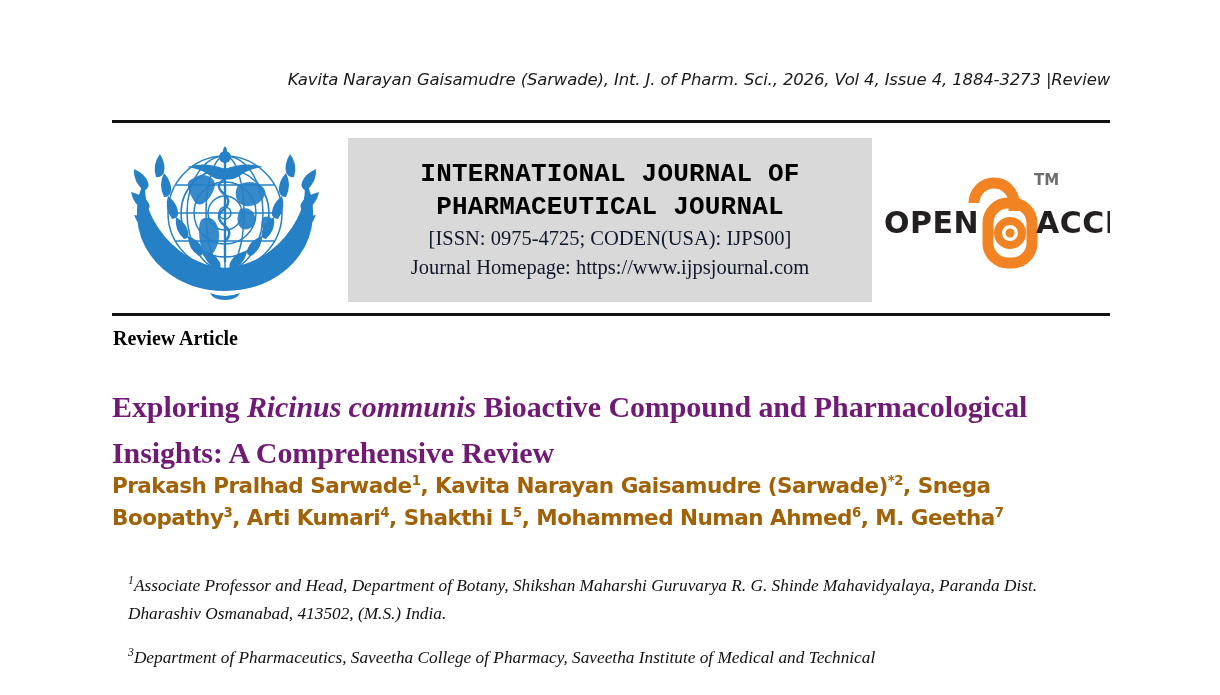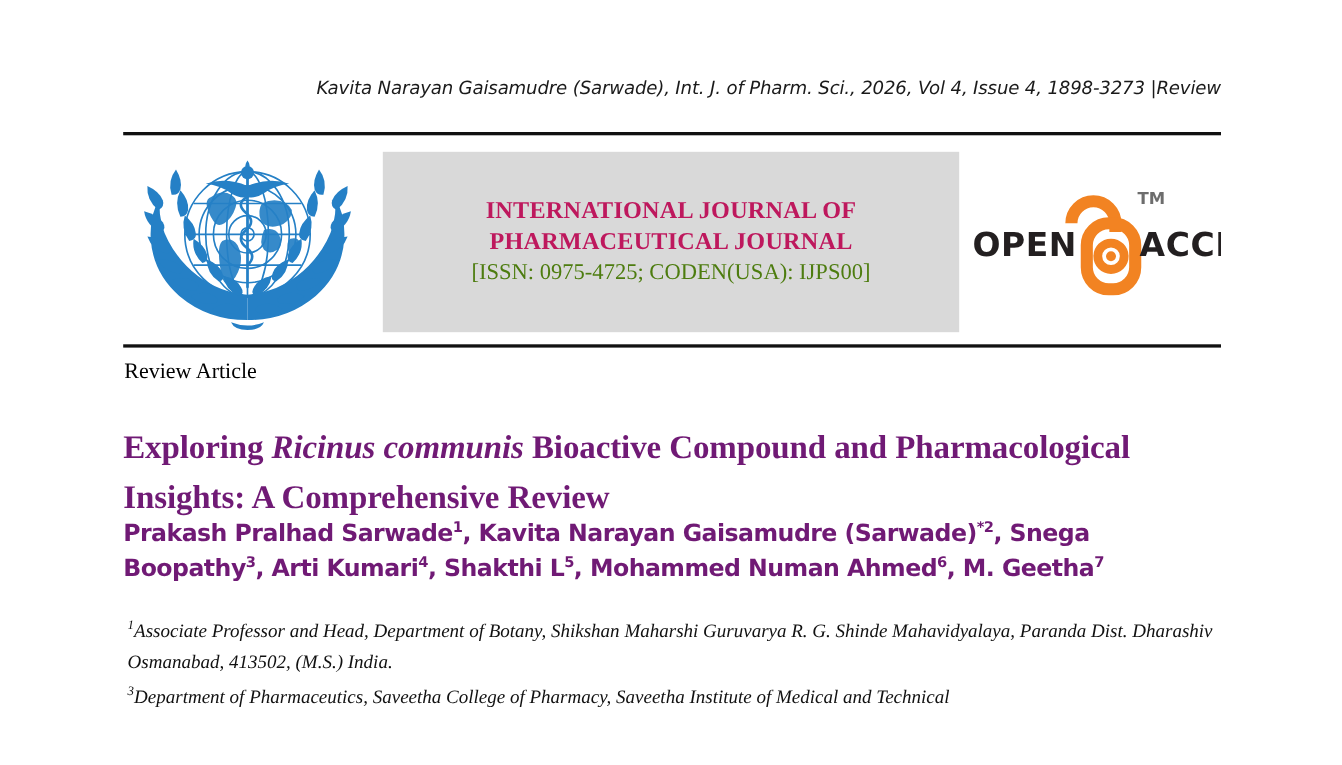--- a/index.html
+++ b/index.html
@@ -74,52 +74,52 @@
     width: 524px;
     height: 164px;
     background: #d9d9d9;
     display: flex;
     flex-direction: column;
     align-items: center;
     justify-content: center;
     text-align: center;
   }
   .journal-name {
-    font-family: Liberation Serif, serif;
+    font-family: Liberation Mono, monospace;
     font-weight: bold;
-    font-size: 22px;
+    font-size: 26px;
     line-height: 1.28;
-    color: #be185d;
+    color: #000000;
     letter-spacing: 0.2px;
   }
   .journal-issn,
   .journal-homepage {
     font-family: "Liberation Serif", serif;
     font-size: 20.5px;
     line-height: 1.42;
-    color: #4d7c0f;
+    color: #0f172a;
   }
 
   
   .open-access {
     position: absolute;
     left: 772px;
     top: 20px;
     width: 226px;
     height: 120px;
   }
   .open-access svg { display: block; width: 100%; height: 100%; }
 
   
   .article-type {
     position: absolute;
     left: 113px;
     top: 327px;
     font-family: "Liberation Serif", serif;
-    font-weight: normal;
+    font-weight: bold;
     font-size: 20px;
     color: #000000;
   }
 
   .article-title {
     position: absolute;
     left: 112px;
     top: 364px;
     width: 1000px;
     font-family: "Liberation Serif", serif;
@@ -133,54 +133,54 @@
 
   .authors {
     position: absolute;
     left: 112px;
     top: 470px;
     width: 932px;
     font-family: "DejaVu Sans", "Liberation Sans", sans-serif;
     font-weight: bold;
     font-size: 21.5px;
     line-height: 1.48;
-    color: #701a75;
+    color: #a16207;
     letter-spacing: -0.5px;
   }
   .authors sup {
     font-size: 0.62em;
     vertical-align: super;
     line-height: 0;
   }
 
   .affiliations {
     position: absolute;
     left: 112px;
     top: 556px;
     width: 1000px;
     font-family: "Liberation Serif", serif;
     font-style: italic;
     font-size: 17.3px;
     line-height: 1.63;
     color: #111111;
   }
-  .affil { margin: 4px; }
+  .affil { margin: 16px; }
   .affil sup {
     font-size: 0.68em;
     vertical-align: super;
     line-height: 0;
     font-style: italic;
   }
 </style>
 </head>
 <body>
 
 <div class="page">
 
-  <div class="running-head">Kavita Narayan Gaisamudre (Sarwade), Int. J. of Pharm. Sci., 2026, Vol 4, Issue 4, 1898-3273 |Review</div>
+  <div class="running-head">Kavita Narayan Gaisamudre (Sarwade), Int. J. of Pharm. Sci., 2026, Vol 4, Issue 4, 1884-3273 |Review</div>
 
   <div class="rule rule-top"></div>
 
   <div class="masthead">
 
     <div class="emblem">
       <svg viewBox="0 0 222 172" xmlns="http://www.w3.org/2000/svg">
         <g fill="none" stroke="#2580C6" stroke-width="1.5">
 
           <circle cx="111" cy="80" r="57"></circle>
@@ -252,20 +252,21 @@
         </g>
       </svg>
     </div>
 
     <div class="journal-box">
       <div class="journal-name">
         <div>INTERNATIONAL JOURNAL OF</div>
         <div>PHARMACEUTICAL JOURNAL</div>
       </div>
       <div class="journal-issn">[ISSN: 0975-4725; CODEN(USA): IJPS00]</div>
+      <div class="journal-homepage">Journal Homepage: https://www.ijpsjournal.com</div>
     </div>
 
     <div class="open-access">
       <svg viewBox="0 0 226 120" xmlns="http://www.w3.org/2000/svg">
 
         <text x="0" y="82" font-family="DejaVu Sans, Liberation Sans, sans-serif" font-size="30" font-weight="bold" fill="#231f20" letter-spacing="0.5">OPEN</text>
 
         <g>
           <path d="M90 52 a20 20 0 0 1 40 0 v8" fill="none" stroke="#F28322" stroke-width="11" stroke-linecap="butt"></path>
           <rect x="104" y="52" width="44" height="60" rx="20" ry="20" fill="none" stroke="#F28322" stroke-width="11"></rect>

